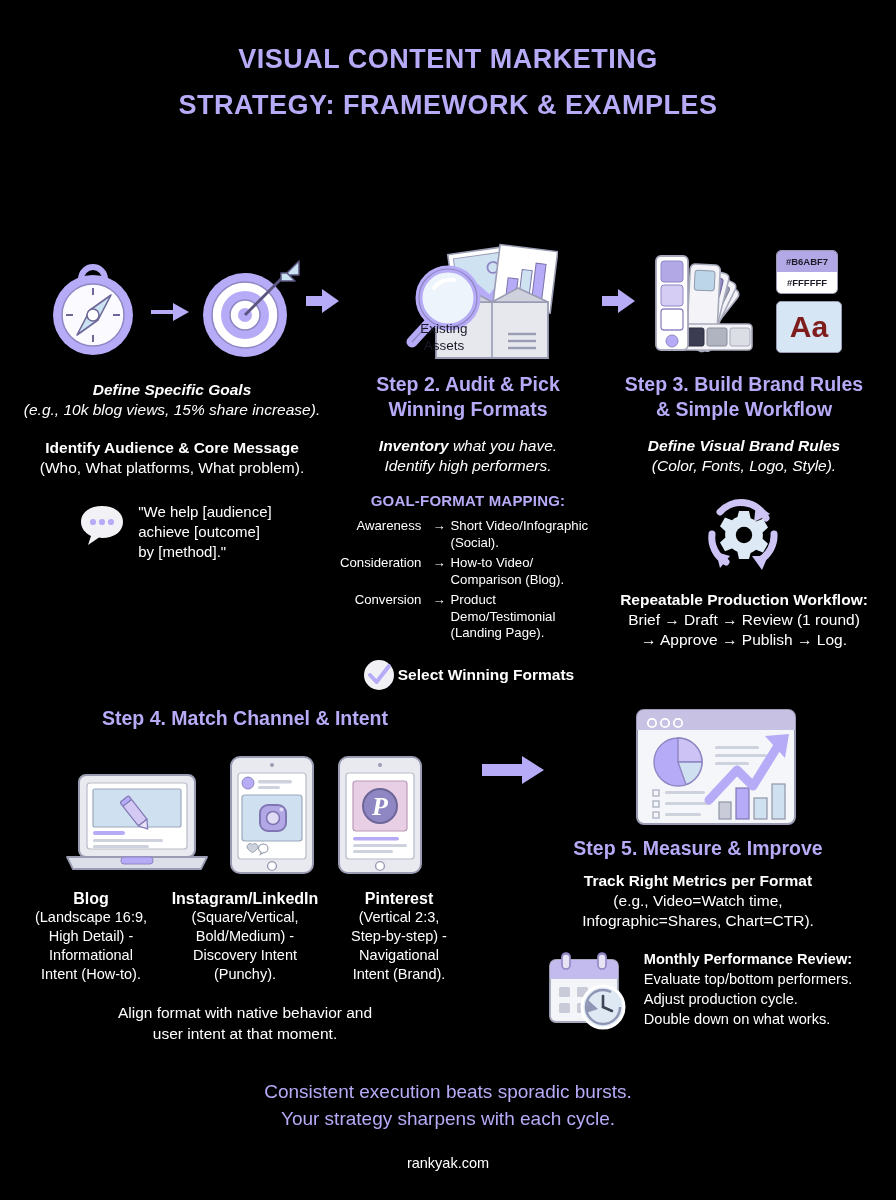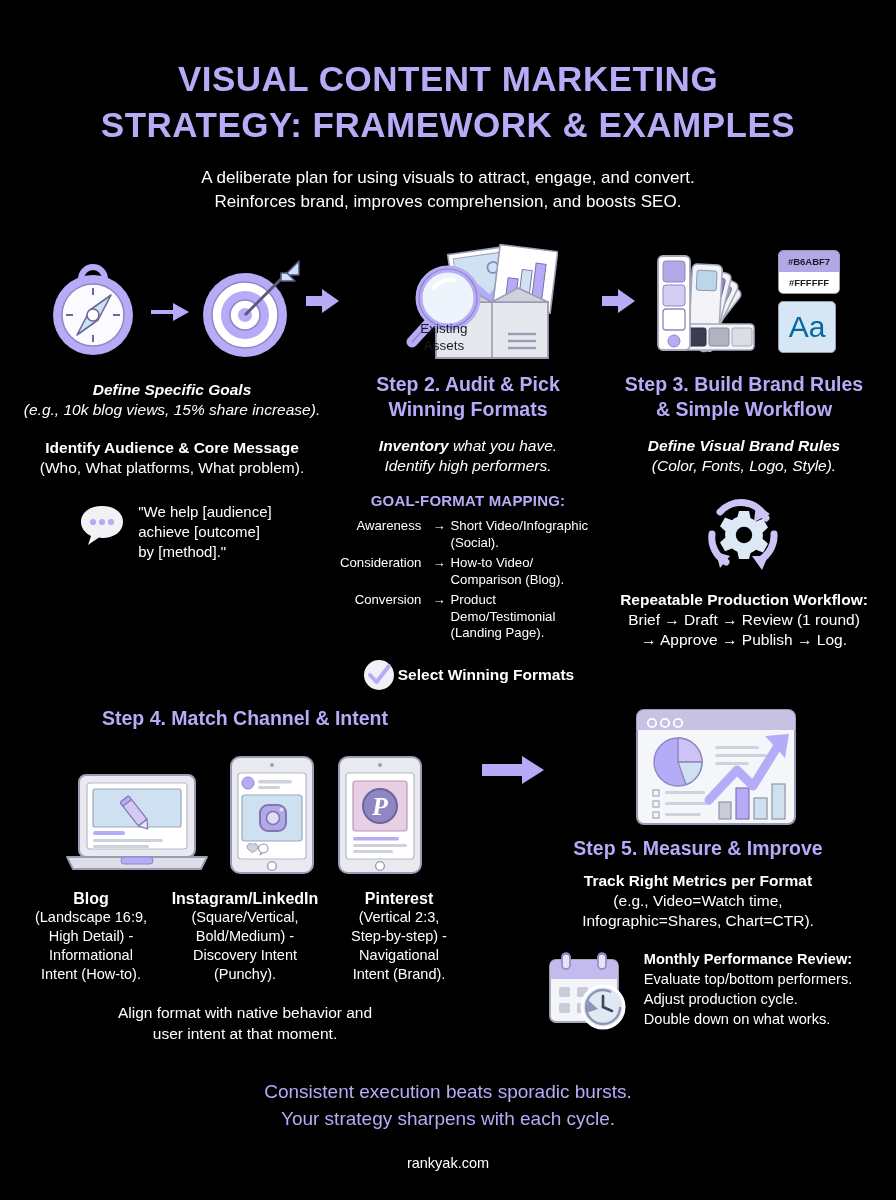--- a/index.html
+++ b/index.html
@@ -9,24 +9,24 @@
     font-family: "Liberation Sans", sans-serif;
     overflow: hidden;
   }
   .page { position: relative; width: 896px; height: 1200px; background: #000; }
 
   
   .title {
     text-align: center;
     color: #b6abf7;
     font-weight: bold;
-    font-size: 35px;
+    font-size: 27px;
     line-height: 46px;
     letter-spacing: 0.5px;
-    padding-top: 56px;
+    padding-top: 36px;
   }
   .subtitle {
     text-align: center;
     color: #ffffff;
     font-size: 17px;
     line-height: 24px;
     padding-top: 18px;
   }
 
   
@@ -96,24 +96,20 @@
 </style>
 </head>
 <body>
 
 <div class="page">
 
   <div>
     <div class="title">
       <div>VISUAL CONTENT MARKETING</div>
       <div>STRATEGY: FRAMEWORK &amp; EXAMPLES</div>
-    </div>
-    <div class="subtitle">
-      <div>A deliberate plan for using visuals to attract, engage, and convert.</div>
-      <div>Reinforces brand, improves comprehension, and boosts SEO.</div>
     </div>
   </div>
 
   <div class="row1">
 
     <div class="col col1">
       <div class="icons-row">
 
         <svg width="104" height="120" viewBox="0 0 104 120">
           <circle cx="52" cy="38" r="12" fill="none" stroke="#b6abf7" stroke-width="6"></circle>
@@ -300,21 +296,21 @@
           <rect x="15" y="43" width="22" height="21" rx="3" fill="#d6cdf5" stroke="#8f86c4" stroke-width="1"></rect>
           <rect x="15" y="67" width="22" height="21" rx="3" fill="#ffffff" stroke="#8f86c4" stroke-width="1.3"></rect>
           <circle cx="26" cy="99" r="6" fill="#b6abf7" stroke="#8f86c4" stroke-width="1"></circle>
         </svg>
 
         <div style="display:flex;flex-direction:column;gap:7px;">
           <div style="border-radius:5px;overflow:hidden;width:62px;border:1px solid #9a9cb4;">
             <div style="background:#b3a8e6;color:#1b1b28;font-size:9.5px;font-weight:bold;text-align:center;padding:5px 0;">#B6ABF7</div>
             <div style="background:#ffffff;color:#1b1b28;font-size:9.5px;font-weight:bold;text-align:center;padding:5px 0;">#FFFFFF</div>
           </div>
-          <div style="background:#d6e6f4;border:1px solid #9a9cb4;border-radius:5px;width:58px;height:52px;display:flex;align-items:center;justify-content:center;color:#0369a1;font-size:30px;font-weight:normal;">Aa</div>
+          <div style="background:#d6e6f4;border:1px solid #9a9cb4;border-radius:5px;width:66px;height:52px;display:flex;align-items:center;justify-content:center;color:#7f1d1d;font-size:30px;font-weight:bold;">Aa</div>
         </div>
       </div>
 
       <div class="steptitle">
         <div>Step 3. Build Brand Rules</div>
         <div>&amp; Simple Workflow</div>
       </div>
 
       <div class="bodytext mt14">
         <div class="b">Define Visual Brand Rules</div>

